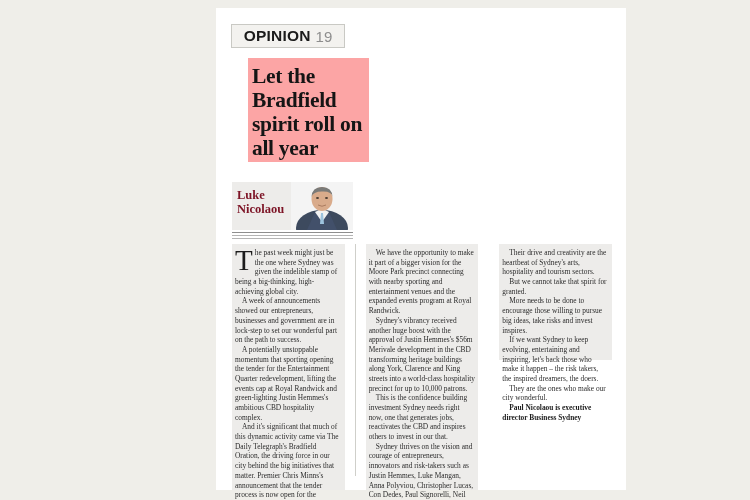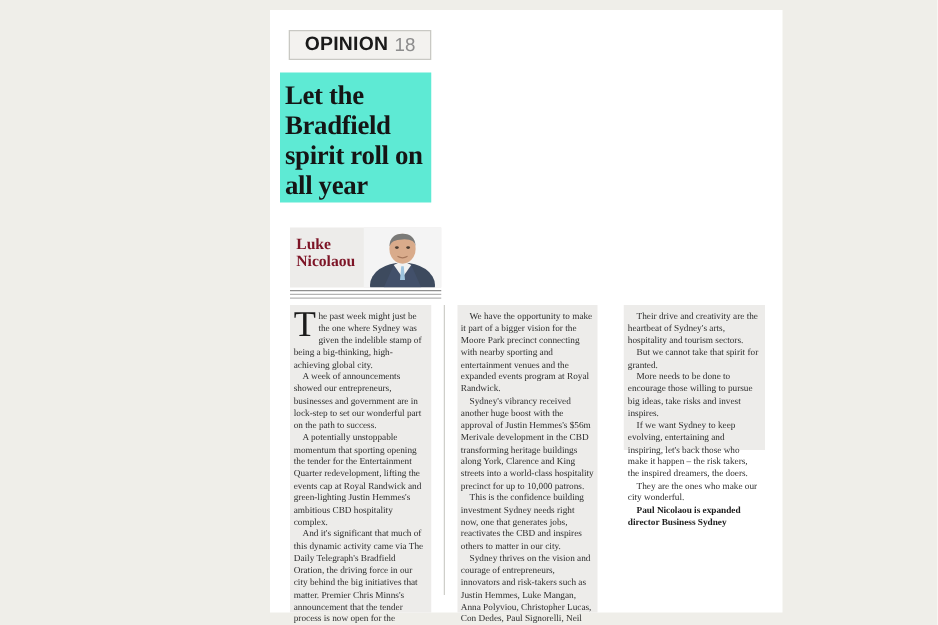--- a/index.html
+++ b/index.html
@@ -48,24 +48,24 @@
   .section-header .sec-page {
     font-family: "Liberation Sans", sans-serif;
     font-weight: normal;
     font-size: 15px;
     color: #8d8d8d;
   }
 
   
   .headline-block {
     position: absolute;
-    left: 8px;
+    left: 32px;
     top: 50px;
     width: 113px;
-    background: #5eead4;
+    background: #fca5a5;
     padding: 6px 4px 2px 4px;
   }
   .headline {
     font-family: "Liberation Serif", serif;
     font-weight: bold;
     font-size: 21.5px;
     line-height: 1.12;
     color: #151515;
     margin: 0;
     letter-spacing: -0.3px;
@@ -179,21 +179,21 @@
     padding: 0;
   }
 </style>
 </head>
 <body>
 
 <div class="page-sheet">
 
   <div class="section-header">
     <span class="sec-title">OPINION</span>
-    <span class="sec-page">18</span>
+    <span class="sec-page">19</span>
   </div>
 
   <div class="headline-block">
     <h1 class="headline">Let the Bradfield spirit roll on all year</h1>
   </div>
 
   <div class="byline-block">
     <div class="byline-name">
       <div>Luke</div>
       <div>Nicolaou</div>
@@ -229,29 +229,29 @@
       <p class="indent">And it's significant that much of this dynamic activity came via The Daily Telegraph's Bradfield Oration, the driving force in our city behind the big initiatives that matter. Premier Chris Minns's announcement that the tender process is now open for the Entertainment Quarter was a fantastic step forward.</p>
     </div>
 
     <div class="col-gap">
       <div class="vrule"></div>
     </div>
 
     <div class="col col-2">
       <p class="indent">We have the opportunity to make it part of a bigger vision for the Moore Park precinct connecting with nearby sporting and entertainment venues and the expanded events program at Royal Randwick.</p>
       <p class="indent">Sydney's vibrancy received another huge boost with the approval of Justin Hemmes's $56m Merivale development in the CBD transforming heritage buildings along York, Clarence and King streets into a world-class hospitality precinct for up to 10,000 patrons.</p>
-      <p class="indent">This is the confidence building investment Sydney needs right now, one that generates jobs, reactivates the CBD and inspires others to matter in our city.</p>
+      <p class="indent">This is the confidence building investment Sydney needs right now, one that generates jobs, reactivates the CBD and inspires others to invest in our that.</p>
       <p class="indent">Sydney thrives on the vision and courage of entrepreneurs, innovators and risk-takers such as Justin Hemmes, Luke Mangan, Anna Polyviou, Christopher Lucas, Con Dedes, Paul Signorelli, Neil Perry and so many others.</p>
     </div>
 
     <div class="col-gap"></div>
 
     <div class="col col-3">
       <p class="indent">Their drive and creativity are the heartbeat of Sydney's arts, hospitality and tourism sectors.</p>
       <p class="indent">But we cannot take that spirit for granted.</p>
       <p class="indent">More needs to be done to encourage those willing to pursue big ideas, take risks and invest inspires.</p>
       <p class="indent">If we want Sydney to keep evolving, entertaining and inspiring, let's back those who make it happen – the risk takers, the inspired dreamers, the doers.</p>
       <p class="indent">They are the ones who make our city wonderful.</p>
-      <p class="credit">Paul Nicolaou is expanded director Business Sydney</p>
+      <p class="credit">Paul Nicolaou is executive director Business Sydney</p>
     </div>
 
   </div>
 </div>
 
 </body></html>

